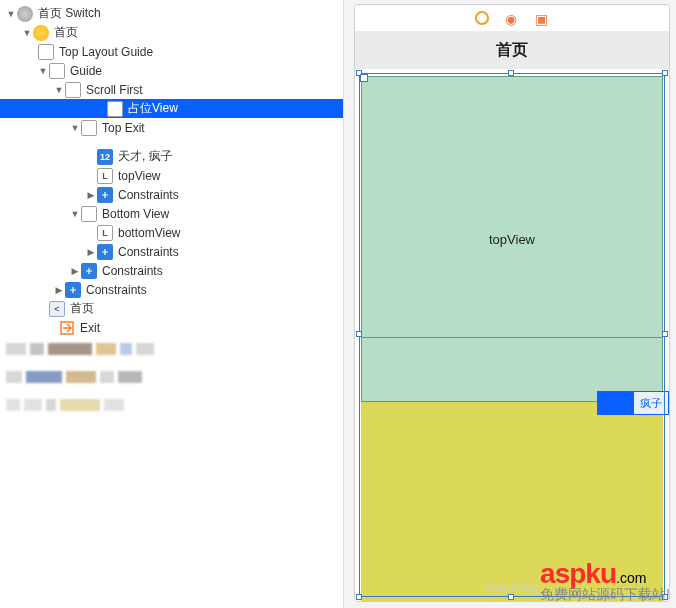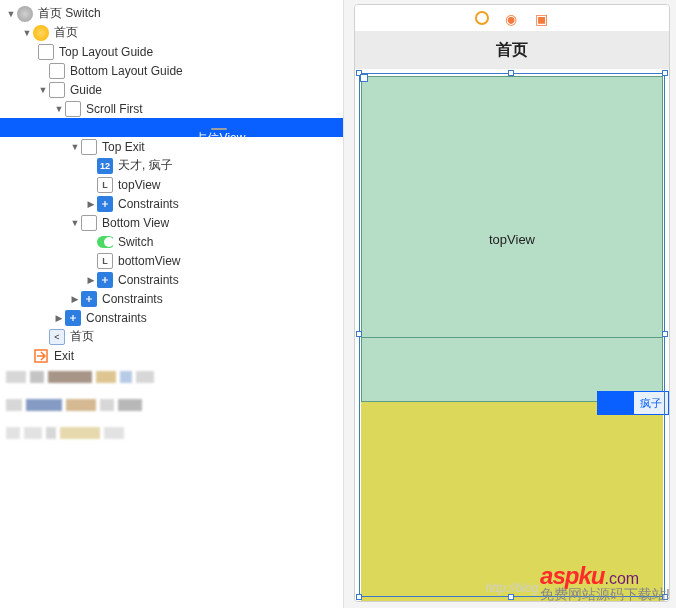--- a/index.html
+++ b/index.html
@@ -41,22 +41,22 @@
   .topview { position:absolute; left:6px; top:7px; width:302px; height:326px; background:#b6dec6; border:1px solid #5b9c82; display:flex; align-items:center; justify-content:center; font-size:13px; color:#222; }
   .divider { position:absolute; left:6px; top:268px; width:302px; height:0; border-top:1px solid #5b9c82; }
   .bottomview { position:absolute; left:6px; top:333px; width:302px; height:260px; background:#dcd85a; display:flex; align-items:flex-end; justify-content:center; font-size:13px; color:#222; }
   .seg-btn { position:absolute; right:0; top:322px; width:72px; height:24px; display:flex; }
   .seg-a { width:36px; background:#0a60ff; }
   .seg-b { width:36px; background:#e8f0fb; border:1px solid #0a60ff; display:flex; align-items:center; justify-content:center; color:#0a60ff; font-size:11px; }
   .blur-blocks { margin-top: 6px; padding-left: 6px; }
   .blur-row { height: 14px; margin-bottom: 14px; display:flex; gap:4px; filter: blur(1px); opacity:.6; }
   .blur-row span { display:inline-block; height:12px; }
   .watermark { position:absolute; right:6px; bottom:4px; font-family: Arial; }
-  .watermark .big { font-size:24px; font-weight:bold; font-style:italic; color:#ff2a2a; letter-spacing:-1px; }
-  .watermark .com { font-size:16px; color:#701a75; }
+  .watermark .big { font-size:28px; font-weight:bold; color:#ff2a2a; letter-spacing:-1px; }
+  .watermark .com { font-size:14px; color:#000000; }
   .watermark .sub { font-size:14px; color:#888; text-align:right; margin-top:-4px; }
   .faint-url { position:absolute; left:50%; transform:translateX(-50%); bottom:6px; font-size:12px; color:#cfcfcf; font-style:italic; }
 </style>
 </head>
 <body>
 
 <div class="wrap">
   <div class="left-panel">
     <div id="tree">
         <div class="tree-row" style="padding-left: 6px;">
@@ -68,45 +68,40 @@
           <span class="disclosure ">▼</span>
           <span class="icon icon-vc"></span>
           <span class="label">首页</span>
         </div>
         <div class="tree-row" style="padding-left: 27px;">
           <span class="disclosure none">▶</span>
           <span class="icon icon-rect"></span>
           <span class="label">Top Layout Guide</span>
         </div>
         <div class="tree-row" style="padding-left: 38px;">
-          <span class="disclosure none">▶</span>
-          <span class="icon icon-rect"></span>
-          <span class="label">Bottom Layout Guide</span>
-        </div>
-        <div class="tree-row" style="padding-left: 38px;">
           <span class="disclosure ">▼</span>
           <span class="icon icon-rect"></span>
           <span class="label">Guide</span>
         </div>
         <div class="tree-row" style="padding-left: 54px;">
           <span class="disclosure ">▼</span>
           <span class="icon icon-rect"></span>
           <span class="label">Scroll First</span>
         </div>
-        <div class="tree-row selected" style="padding-left: 96px; flex-direction: column;">
+        <div class="tree-row selected" style="padding-left: 96px;">
           <span class="disclosure none">▶</span>
           <span class="icon icon-rect"></span>
           <span class="label">占位View</span>
         </div>
         <div class="tree-row" style="padding-left: 70px;">
           <span class="disclosure ">▼</span>
           <span class="icon icon-rect"></span>
           <span class="label">Top Exit</span>
         </div>
-        <div class="tree-row" style="padding-left: 86px;">
+        <div class="tree-row" style="padding-left: 86px; margin-top: 10px;">
           <span class="disclosure none">▶</span>
           <span class="icon icon-seg">12</span>
           <span class="label">天才, 疯子</span>
         </div>
         <div class="tree-row" style="padding-left: 86px;">
           <span class="disclosure none">▶</span>
           <span class="icon icon-label">L</span>
           <span class="label">topView</span>
         </div>
         <div class="tree-row" style="padding-left: 86px;">
@@ -119,30 +114,20 @@
           </span>
           <span class="label">Constraints</span>
         </div>
         <div class="tree-row" style="padding-left: 70px;">
           <span class="disclosure ">▼</span>
           <span class="icon icon-rect"></span>
           <span class="label">Bottom View</span>
         </div>
         <div class="tree-row" style="padding-left: 86px;">
           <span class="disclosure none">▶</span>
-          <span class="icon icon-switch">
-            <svg width="18" height="12">
-              <rect x="0" y="0" width="18" height="12" rx="6" fill="#4cd964"></rect>
-              <circle cx="12" cy="6" r="5" fill="#fff"></circle>
-            </svg>
-          </span>
-          <span class="label">Switch</span>
-        </div>
-        <div class="tree-row" style="padding-left: 86px;">
-          <span class="disclosure none">▶</span>
           <span class="icon icon-label">L</span>
           <span class="label">bottomView</span>
         </div>
         <div class="tree-row" style="padding-left: 86px;">
           <span class="disclosure ">▶</span>
           <span class="icon icon-constraint">
             <svg width="14" height="14">
               <rect x="2" y="2" width="10" height="10" fill="#2e7de0"></rect>
               <path d="M4 7h6M7 4v6" stroke="#fff" stroke-width="1.2"></path>
             </svg>
@@ -167,21 +152,21 @@
               <path d="M4 7h6M7 4v6" stroke="#fff" stroke-width="1.2"></path>
             </svg>
           </span>
           <span class="label">Constraints</span>
         </div>
         <div class="tree-row" style="padding-left: 38px;">
           <span class="disclosure none">▶</span>
           <span class="icon icon-nav">&lt;</span>
           <span class="label">首页</span>
         </div>
-        <div class="tree-row" style="padding-left: 22px;">
+        <div class="tree-row" style=" margin-left: 48px;">
           <span class="disclosure none">▶</span>
           <span class="icon icon-exit">
             <svg width="14" height="14">
               <rect x="1" y="1" width="12" height="12" fill="none" stroke="#ff7b2e" stroke-width="1.5"></rect>
               <path d="M7 3l4 4-4 4M3 7h7" stroke="#ff7b2e" stroke-width="1.5" fill="none"></path>
             </svg>
           </span>
           <span class="label">Exit</span>
         </div>
       </div>

